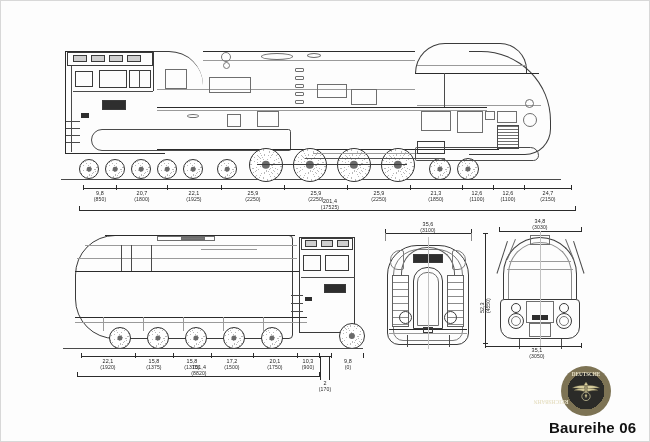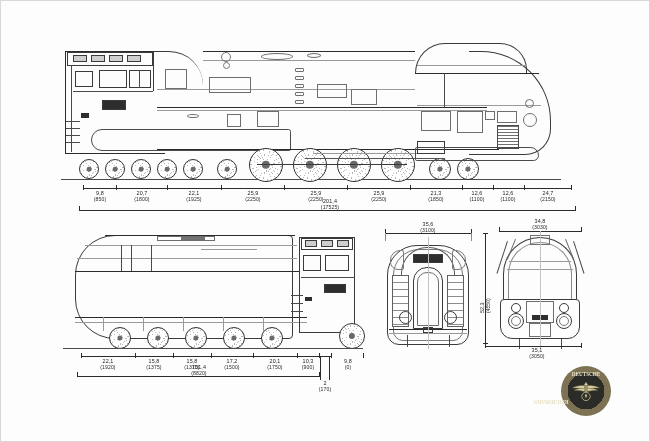--- a/index.html
+++ b/index.html
@@ -456,14 +456,15 @@
         <path d="M14 5.6 C9 5 4 6.2 1.5 8 C5 7.6 9 8.4 13.4 9.2 z"></path>
         <path d="M16 5.6 C21 5 26 6.2 28.5 8 C25 7.6 21 8.4 16.6 9.2 z"></path>
         <path d="M14 8.6 C9.6 8.2 5.4 9 3 10.4 C6.4 10.2 10 10.8 13.6 11.4 z"></path>
         <path d="M16 8.6 C20.4 8.2 24.6 9 27 10.4 C23.6 10.2 20 10.8 16.4 11.4 z"></path>
         <circle cx="15" cy="16.4" r="4.2" fill="#2f2f2c" stroke="#cfc79c" stroke-width="0.7"></circle>
         <path d="M15 13.6 l1.1 2.2 -1.1 2.2 -1.1 -2.2z" fill="#d8cf9e"></path>
       </g>
     </svg>
   </div>
 
+  <div id="title" style="left:548px;top:418px;font-size:15px;letter-spacing:0.2px;">Baureihe 06</div>
 
 </div>
 
 </body></html>

